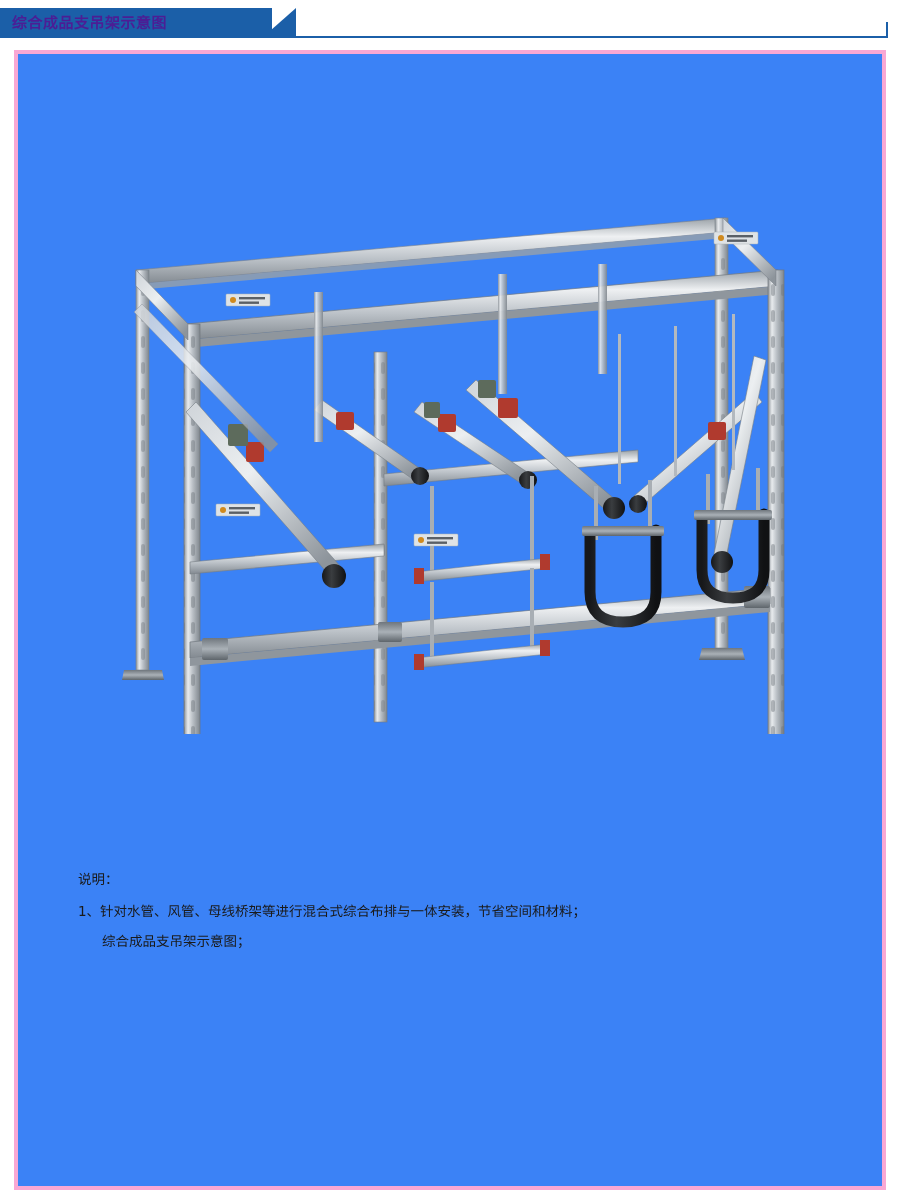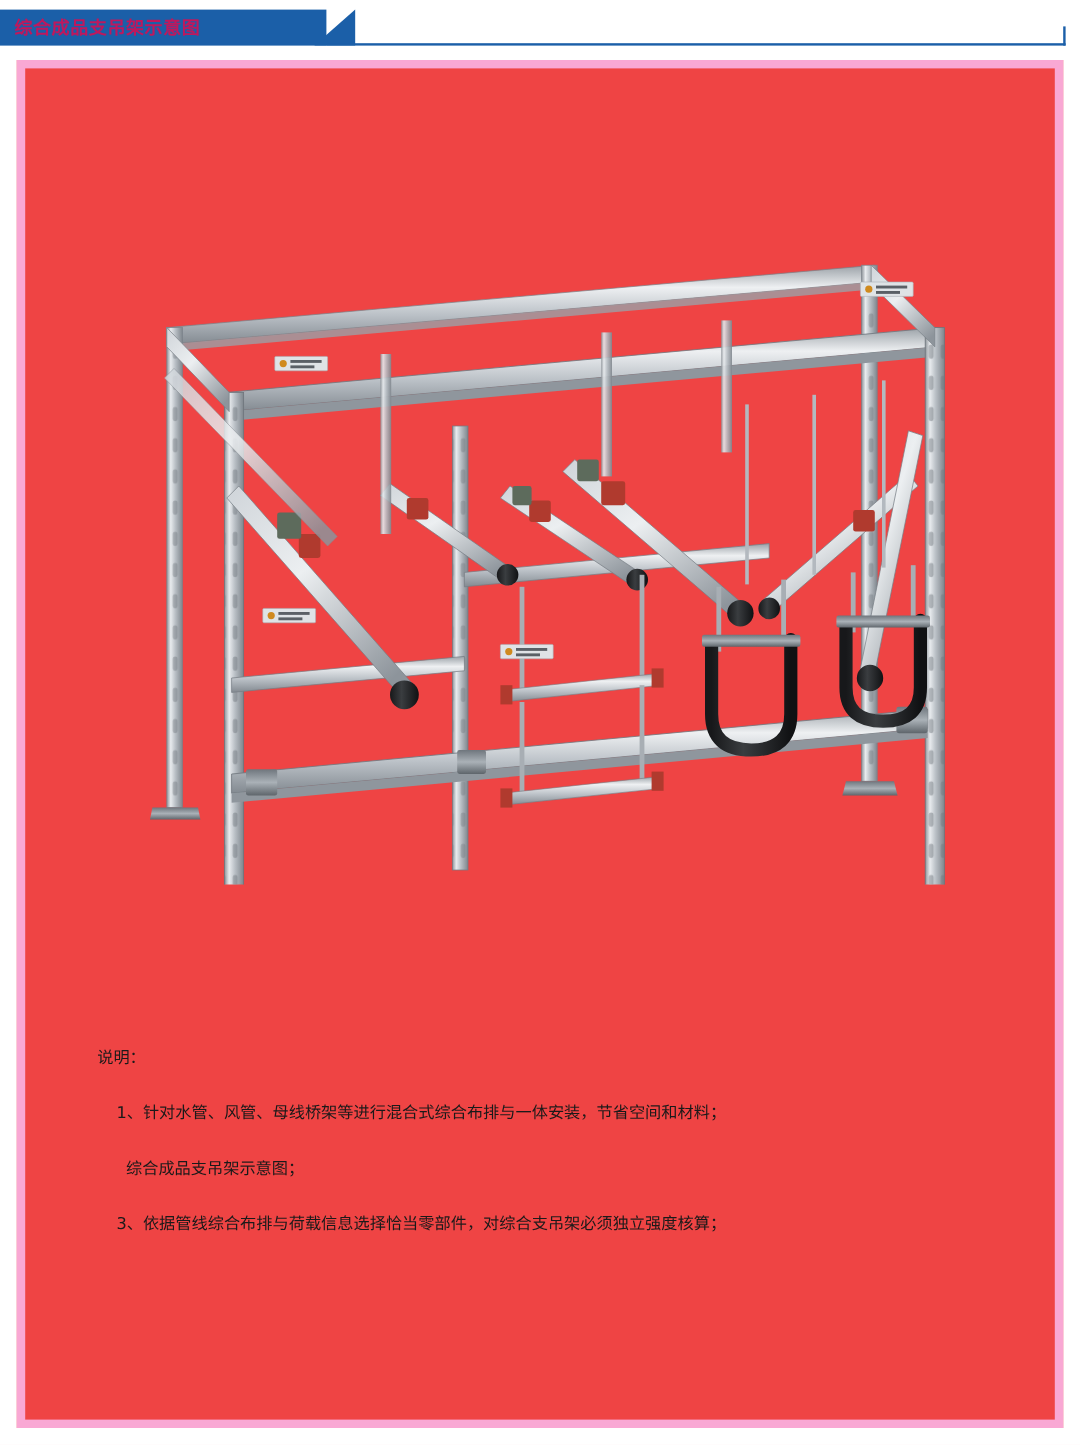--- a/index.html
+++ b/index.html
@@ -36,21 +36,21 @@
     width: 272px;
     height: 30px;
     background: #1b5fa8;
   }
   .header-title {
     position: absolute;
     left: 12px;
     top: 13px;
     font-size: 15px;
     font-weight: bold;
-    color: #be185d;
+    color: #4c1d95;
     letter-spacing: 0.5px;
     line-height: 20px;
     white-space: nowrap;
     text-align: center;
   }
   .header-slant {
     position: absolute;
     left: 262px;
     top: 8px;
     width: 0;
@@ -76,22 +76,22 @@
     background: #1b5fa8;
   }
 
   
   .frame {
     position: absolute;
     left: 14px;
     top: 50px;
     width: 872px;
     height: 1140px;
-    border: 7px solid #f9a8d4;
-    background: #ef4444;
+    border: 4px solid #f9a8d4;
+    background: #3b82f6;
     box-sizing: border-box;
   }
 
   
   .illustration {
     position: absolute;
     left: 60px;
     top: 120px;
     width: 760px;
     height: 560px;
@@ -111,21 +111,21 @@
     color: #1a1a1a;
   }
   .notes-title {
     font-size: 13.5px;
     margin-bottom: 2px;
   }
   .note-item {
     display: block;
     text-indent: 0;
     padding-left: 0;
-    margin: 16px;
+    margin: 0;
   }
   .note-wrap-2 {
     display: block;
     padding-left: 24px;
   }
 </style>
 </head>
 <body>
 
 <div class="page">
@@ -344,17 +344,16 @@
           <rect x="349" y="367.5" width="20" height="2.4" fill="#5a6066"></rect>
         </g>
       </svg>
 
     </div>
 
     <div class="notes">
       <div class="notes-title">说明：</div>
       <div class="note-item">1、针对水管、风管、母线桥架等进行混合式综合布排与一体安装，节省空间和材料；</div>
       <div class="note-wrap-2">综合成品支吊架示意图；</div>
-      <div class="note-item">3、依据管线综合布排与荷载信息选择恰当零部件，对综合支吊架必须独立强度核算；</div>
     </div>
 
   </div>
 </div>
 
 </body></html>

